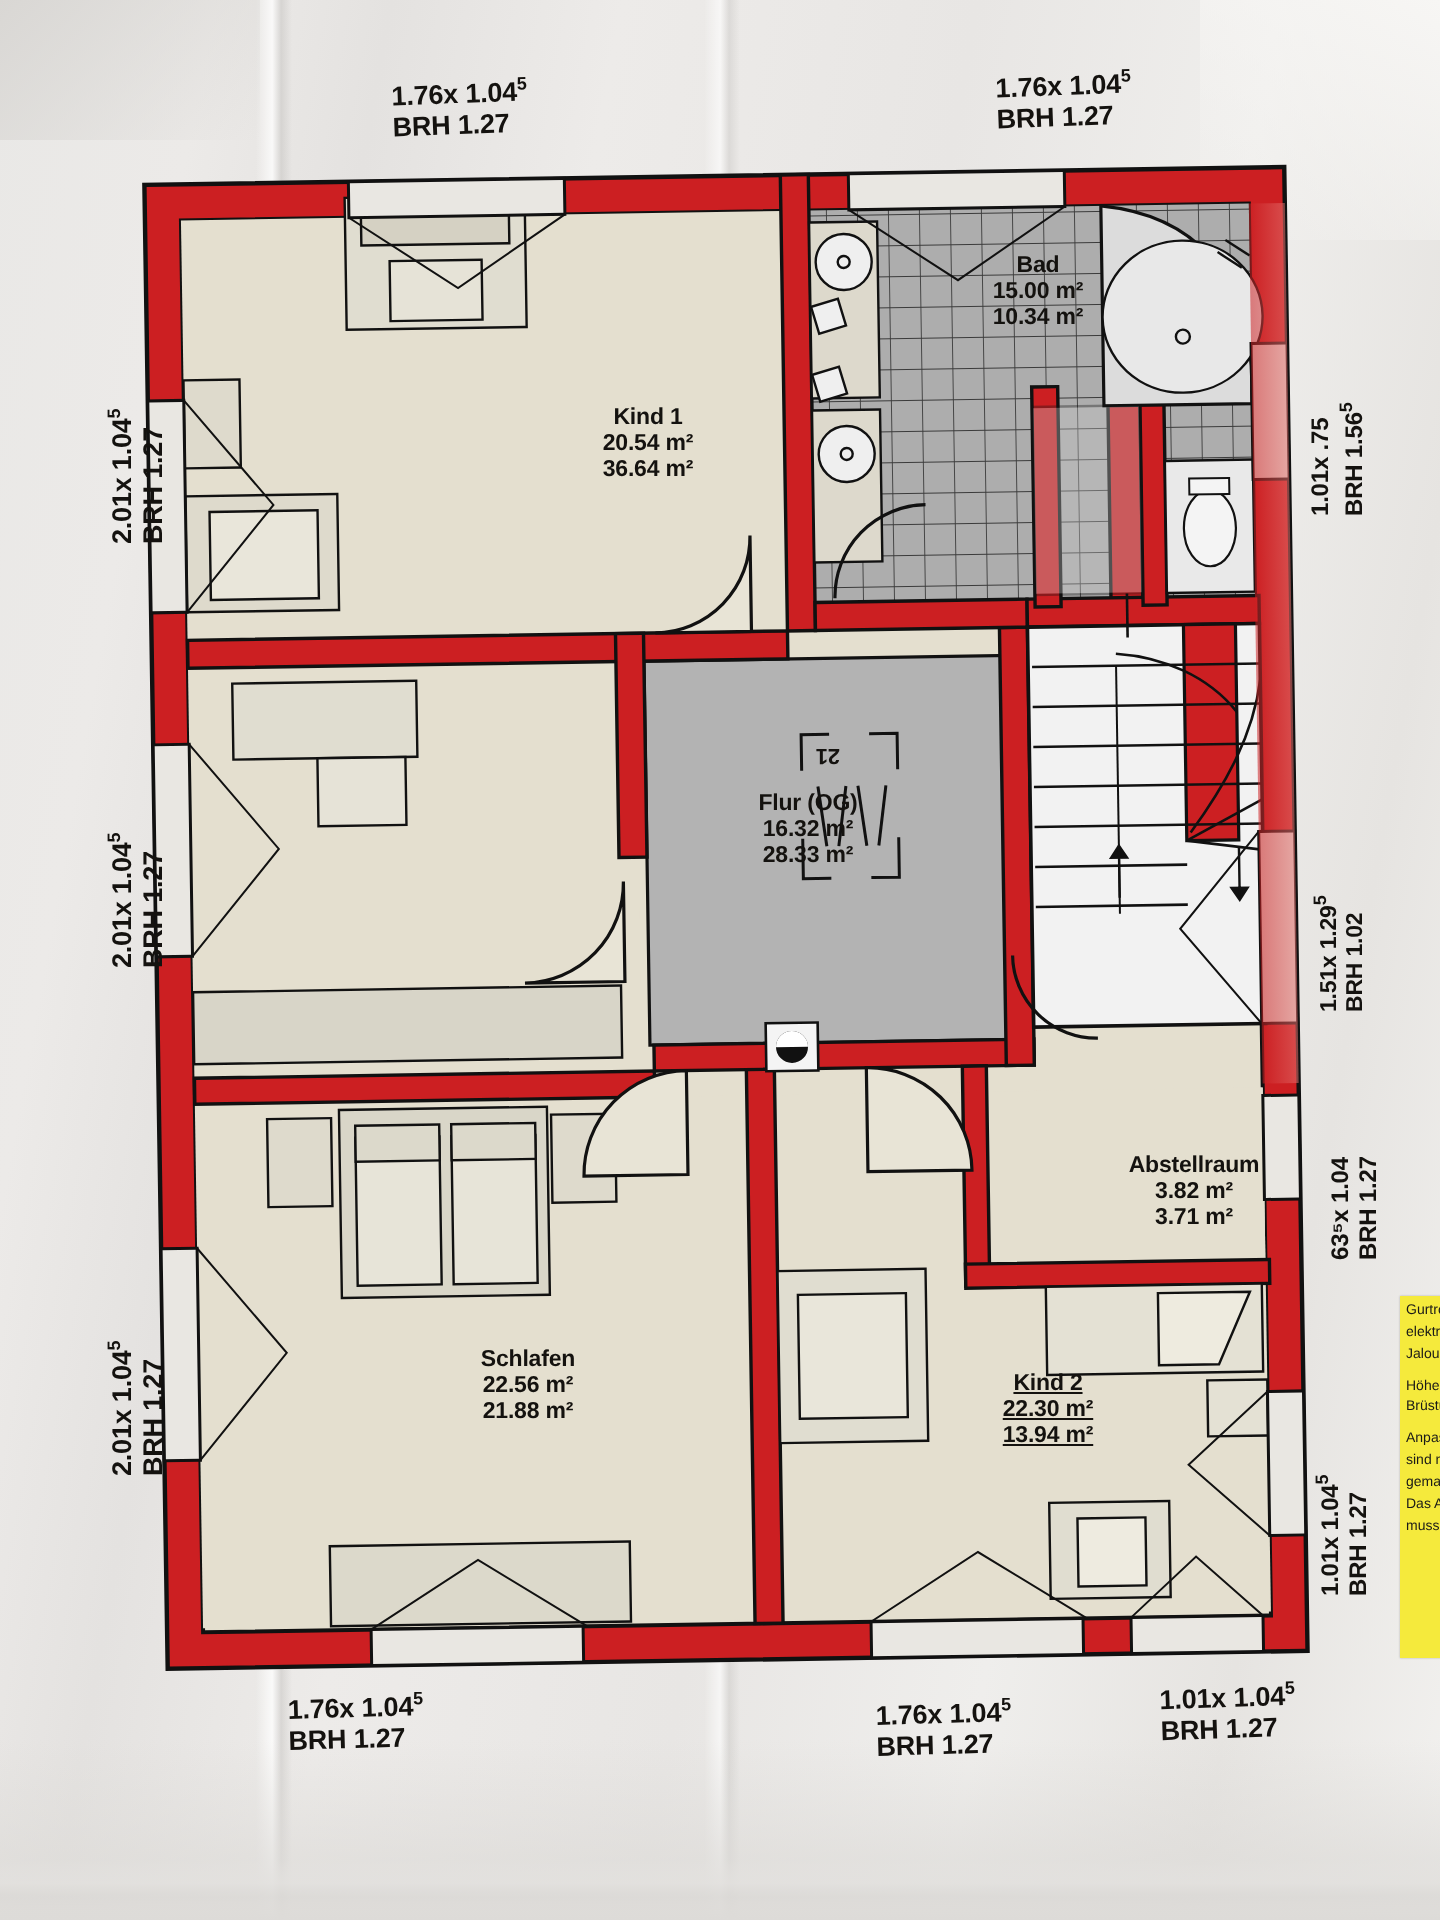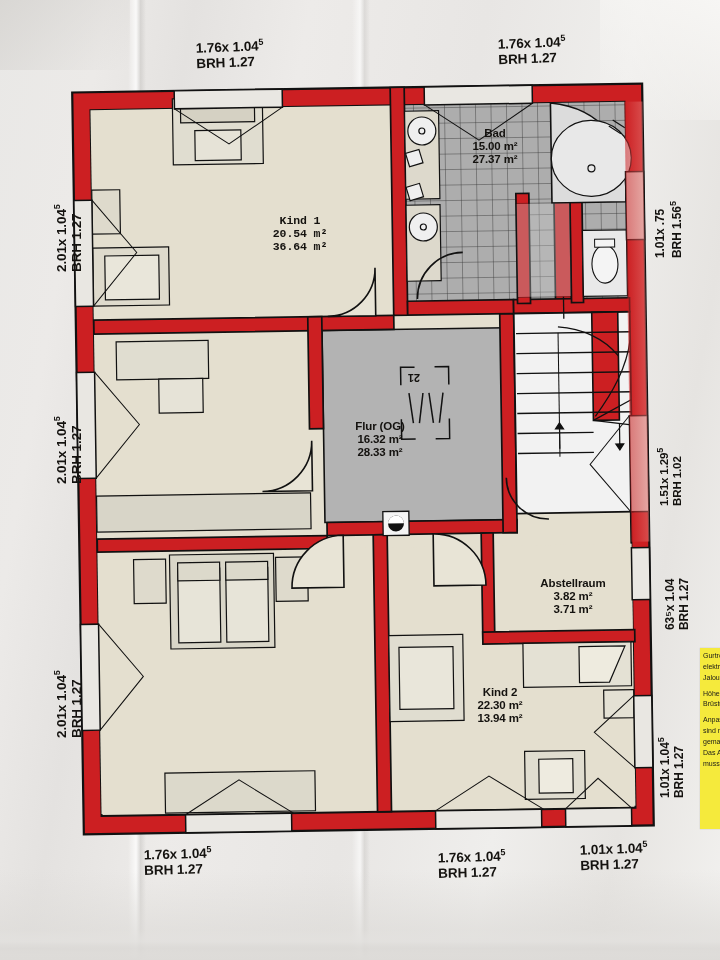--- a/index.html
+++ b/index.html
@@ -28,21 +28,21 @@
   .lbl{
     position:absolute;
     font-family:"Liberation Sans", sans-serif;
     color:#14120f;
     white-space:nowrap;
     line-height:1.14;
     letter-spacing:-0.1px;
   }
   .lbl-dim{font-size:13.5px;font-weight:700;}
   .lbl-dim .sup{font-size:9px;vertical-align:super;}
-  .lbl-room{font-size:11.5px;font-weight:600;text-align:center;}
+  .lbl-room{font-size:11.5px;font-weight:600;text-align:center;margin-left:24px;}
   .lbl-room .rn{display:block;}
   .rot-l{transform-origin:0 0;transform:rotate(-90deg);}
   .rot-r{transform-origin:0 0;transform:rotate(-90deg);}
 
   .note-yellow{
     position:absolute;
     background:#f5ea3c;
     font-size:7px;
     line-height:1.55;
     color:#1a1a18;
@@ -299,41 +299,46 @@
         <path d="M410 394 L414 424"></path>
         <path d="M424 394 L420 424"></path>
         <path d="M430 394 L434 424"></path>
         <path d="M444 394 L440 424"></path>
       </g>
     </g>
   </svg>
 
   <div class="lbl" style="left:408px;top:371px;font-size:11px;font-weight:700;transform:rotate(180deg);">21</div>
 
-  <div class="lbl lbl-room" style="left:240px;top:214px;width:120px;font-family:Liberation Mono, monospace;">
+  <div class="lbl lbl-room" style="left:240px;top:203px;width:120px;">
     <span class="rn">Kind 1</span>
     <span class="rn">20.54 m²</span>
     <span class="rn">36.64 m²</span>
   </div>
 
   <div class="lbl lbl-room" style="left:440px;top:127px;width:110px;">
     <span class="rn">Bad</span>
     <span class="rn">15.00 m²</span>
-    <span class="rn">27.37 m²</span>
-  </div>
-
-
-  <div class="lbl lbl-room" style="left:325px;top:420px;width:110px;">
+    <span class="rn">10.34 m²</span>
+  </div>
+
+
+  <div class="lbl lbl-room" style="left:325px;top:396px;width:110px;">
     <span class="rn">Flur (OG)</span>
     <span class="rn">16.32 m²</span>
     <span class="rn">28.33 m²</span>
   </div>
 
-
-  <div class="lbl lbl-room" style="left:445px;top:686px;width:110px;">
+  <div class="lbl lbl-room" style="left:180px;top:674px;width:120px;">
+    <span class="rn">Schlafen</span>
+    <span class="rn">22.56 m²</span>
+    <span class="rn">21.88 m²</span>
+  </div>
+
+  <div class="lbl lbl-room" style="left:445px;top:686px;width:110px;text-decoration:underline;">
     <span class="rn">Kind 2</span>
     <span class="rn">22.30 m²</span>
     <span class="rn">13.94 m²</span>
   </div>
 
   <div class="lbl lbl-room" style="left:518px;top:577px;width:110px;">
     <span class="rn">Abstellraum</span>
     <span class="rn">3.82 m²</span>
     <span class="rn">3.71 m²</span>
   </div>

